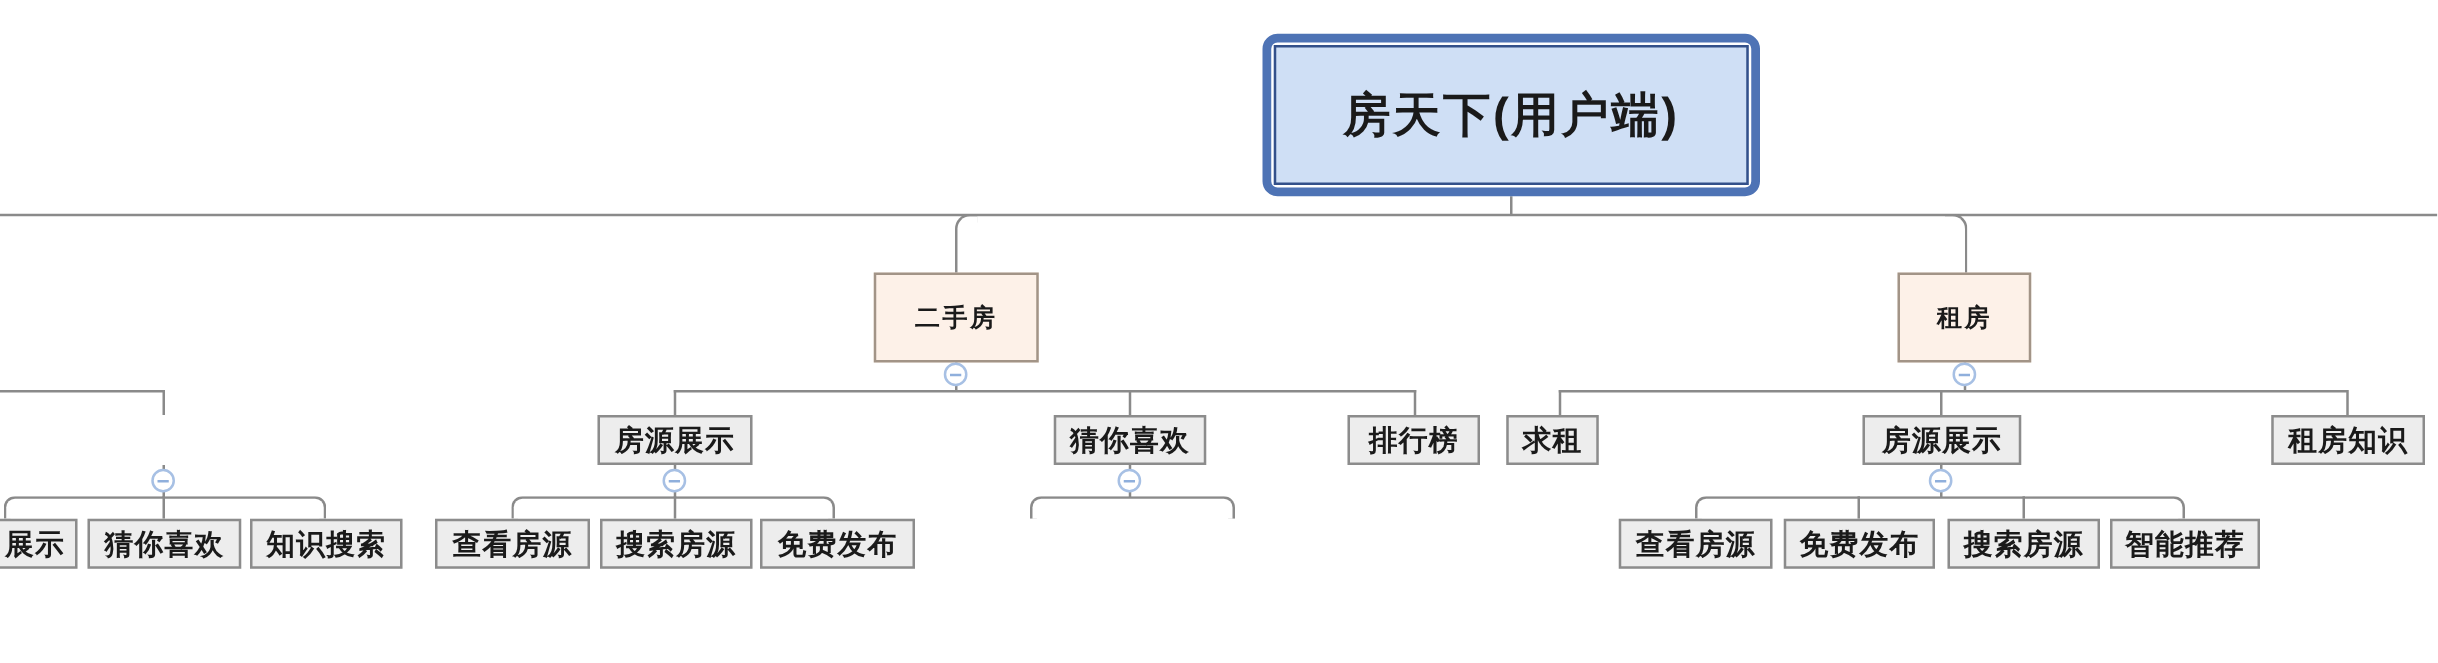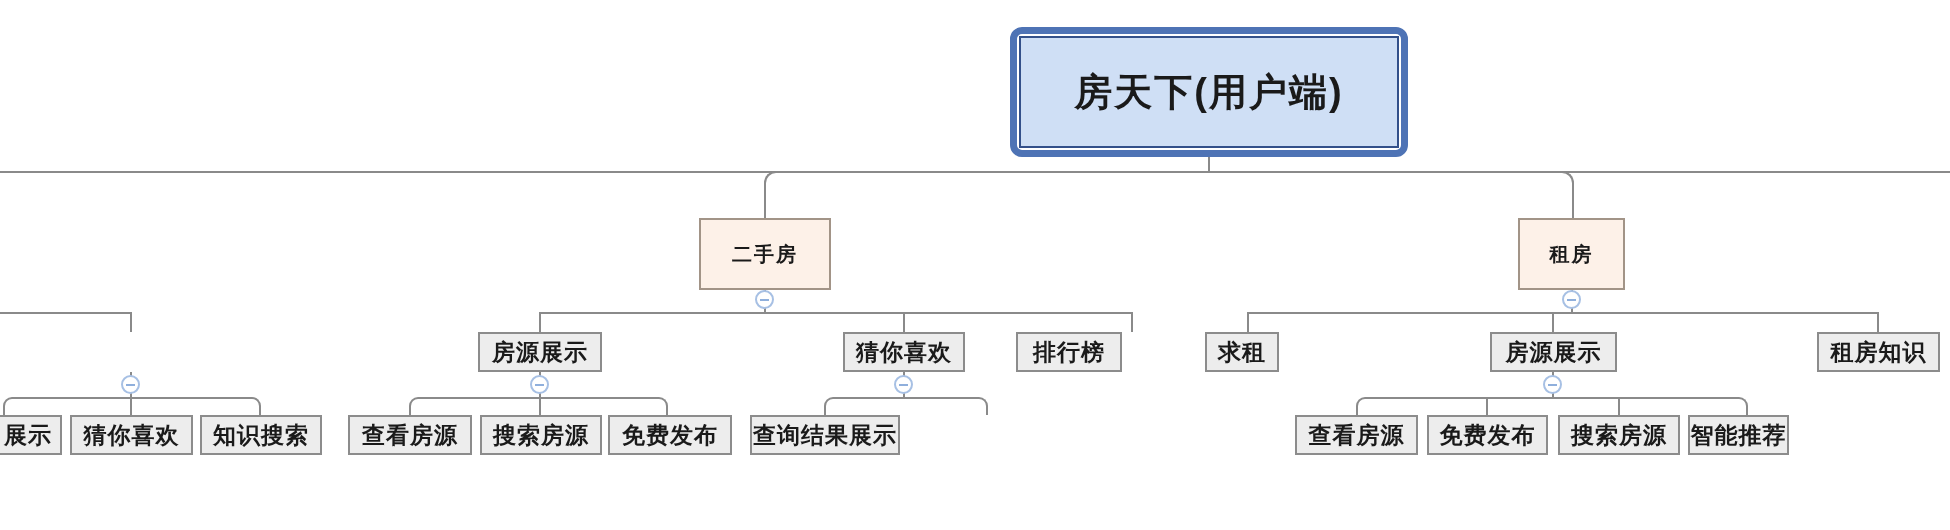--- a/index.html
+++ b/index.html
@@ -89,39 +89,38 @@
 
   <div class="root-outer">
     <div class="root-inner">房天下(用户端)</div>
   </div>
 
   <div class="node branch" style="left:699px;top:218px;width:132px">二手房</div>
   <div class="node branch" style="left:1518px;top:218px;width:107px">租房</div>
 
   <div class="node lvl" style="left:478px;top:332px;width:124px">房源展示</div>
   <div class="node lvl" style="left:843px;top:332px;width:122px">猜你喜欢</div>
-  <div class="node lvl" style="left:1016px;top:332px;width:106px">排行榜</div>
+  <div class="node lvl" style="left:1078px;top:332px;width:106px">排行榜</div>
   <div class="node lvl" style="left:1205px;top:332px;width:74px">求租</div>
   <div class="node lvl" style="left:1490px;top:332px;width:127px">房源展示</div>
   <div class="node lvl" style="left:1817px;top:332px;width:123px">租房知识</div>
 
   <div class="node lvl" style="left:-6px;top:415px;width:68px">展示</div>
   <div class="node lvl" style="left:200px;top:415px;width:122px">知识搜索</div>
   <div class="node lvl" style="left:70px;top:415px;width:123px">猜你喜欢</div>
 
   <div class="node lvl" style="left:348px;top:415px;width:124px">查看房源</div>
   <div class="node lvl" style="left:480px;top:415px;width:122px">搜索房源</div>
   <div class="node lvl" style="left:608px;top:415px;width:124px">免费发布</div>
 
-  <div class="node lvl" style="left:750px;top:415px;width:150px">查询结果展示</div>
 
   <div class="node lvl" style="left:1295px;top:415px;width:123px">查看房源</div>
   <div class="node lvl" style="left:1427px;top:415px;width:121px">免费发布</div>
   <div class="node lvl" style="left:1558px;top:415px;width:122px">搜索房源</div>
-  <div class="node lvl" style="left:1688px;top:415px;width:101px">智能推荐</div>
+  <div class="node lvl" style="left:1688px;top:415px;width:120px">智能推荐</div>
 
   <div class="collapse" style="left:755px;top:290px">
       <i></i>
     </div>
   <div class="collapse" style="left:1562px;top:290px">
       <i></i>
     </div>
   <div class="collapse" style="left:121px;top:375px">
       <i></i>
     </div>

